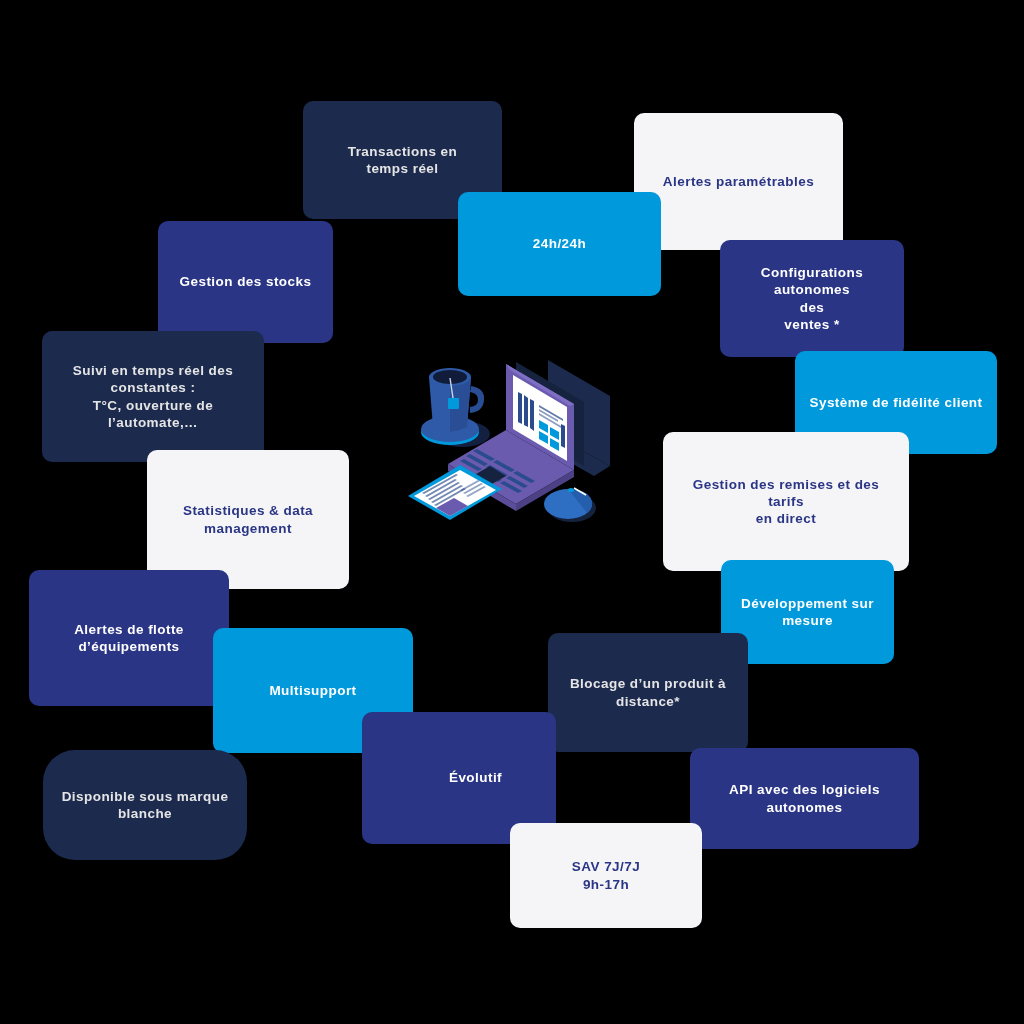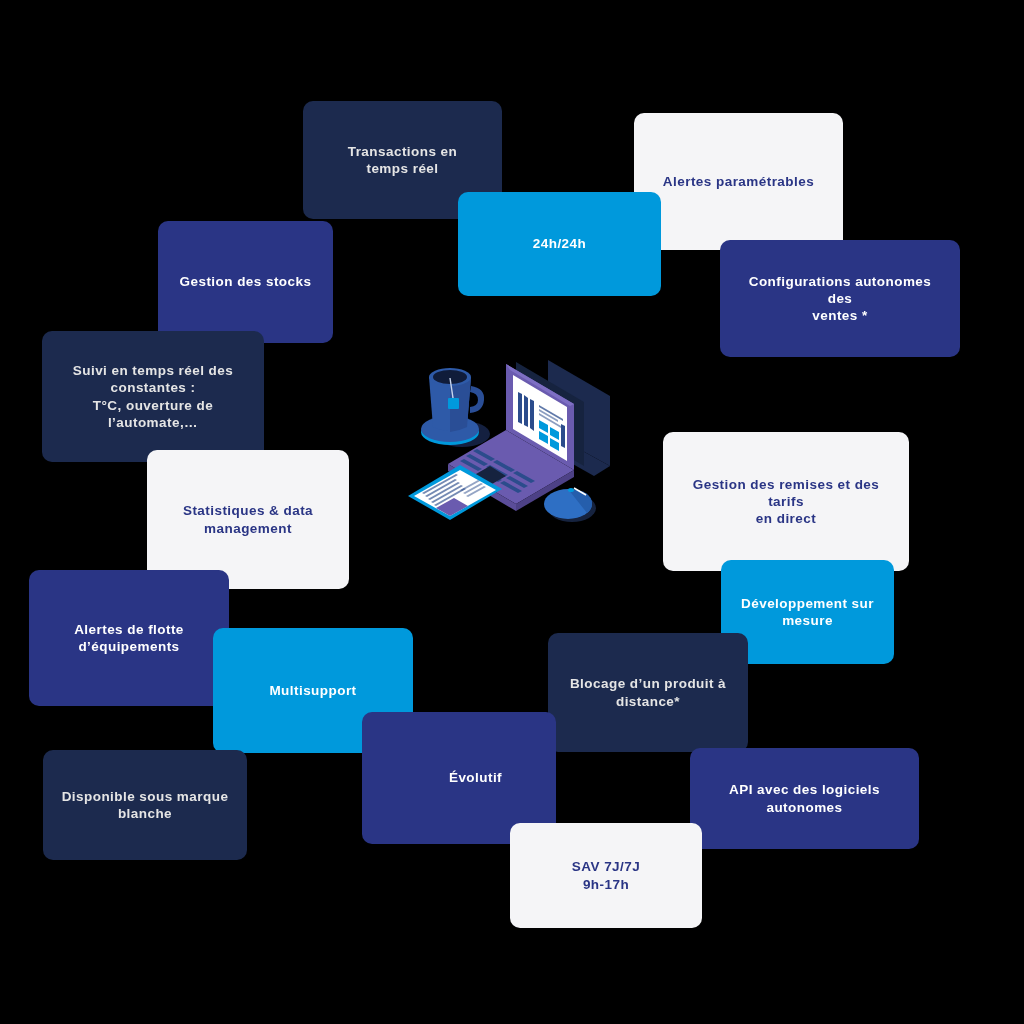--- a/index.html
+++ b/index.html
@@ -158,31 +158,34 @@
   </div>
 
   <div class="card cyan" style="left:458px; top:192px; width:203px; height:104px;">
     <span class="card-label">24h/24h</span>
   </div>
 
   <div class="card indigo" style="left:158px; top:221px; width:175px; height:122px;">
     <span class="card-label">Gestion des stocks</span>
   </div>
 
-  <div class="card indigo" style="left:720px; top:240px; width:240px; height:117px;">
+  <div class="card indigo" style="left:720px; top:240px; width:184px; height:117px;">
     <span class="card-label">Configurations autonomes
 des
 ventes *</span>
   </div>
 
   <div class="card navy" style="left:42px; top:331px; width:222px; height:131px;">
     <span class="card-label">Suivi en temps réel des constantes :
 T°C, ouverture de l’automate,…</span>
   </div>
 
+  <div class="card cyan" style="left:795px; top:351px; width:202px; height:103px;">
+    <span class="card-label">Système de fidélité client</span>
+  </div>
 
   <div class="card white" style="left:147px; top:450px; width:202px; height:139px;">
     <span class="card-label">Statistiques &amp; data
 management</span>
   </div>
 
   <div class="card white" style="left:663px; top:432px; width:246px; height:139px;">
     <span class="card-label">Gestion des remises et des tarifs
 en direct</span>
   </div>
@@ -207,21 +210,21 @@
   </div>
 
   <div class="card indigo" style="left:362px; top:712px; width:194px; height:132px;padding-left:47px;">
     <span class="card-label">Évolutif</span>
   </div>
 
   <div class="card indigo" style="left:690px; top:748px; width:229px; height:101px;">
     <span class="card-label">API avec des logiciels autonomes</span>
   </div>
 
-  <div class="card navy" style="left:43px; top:750px; width:204px; height:110px;">
+  <div class="card navy" style="left:43px; top:750px; width:204px; height:110px;border-radius:32px;">
     <span class="card-label">Disponible sous marque
 blanche</span>
   </div>
 
   <div class="card white" style="left:510px; top:823px; width:192px; height:105px;">
     <span class="card-label">SAV 7J/7J
 9h-17h</span>
   </div>
 
 </div>

